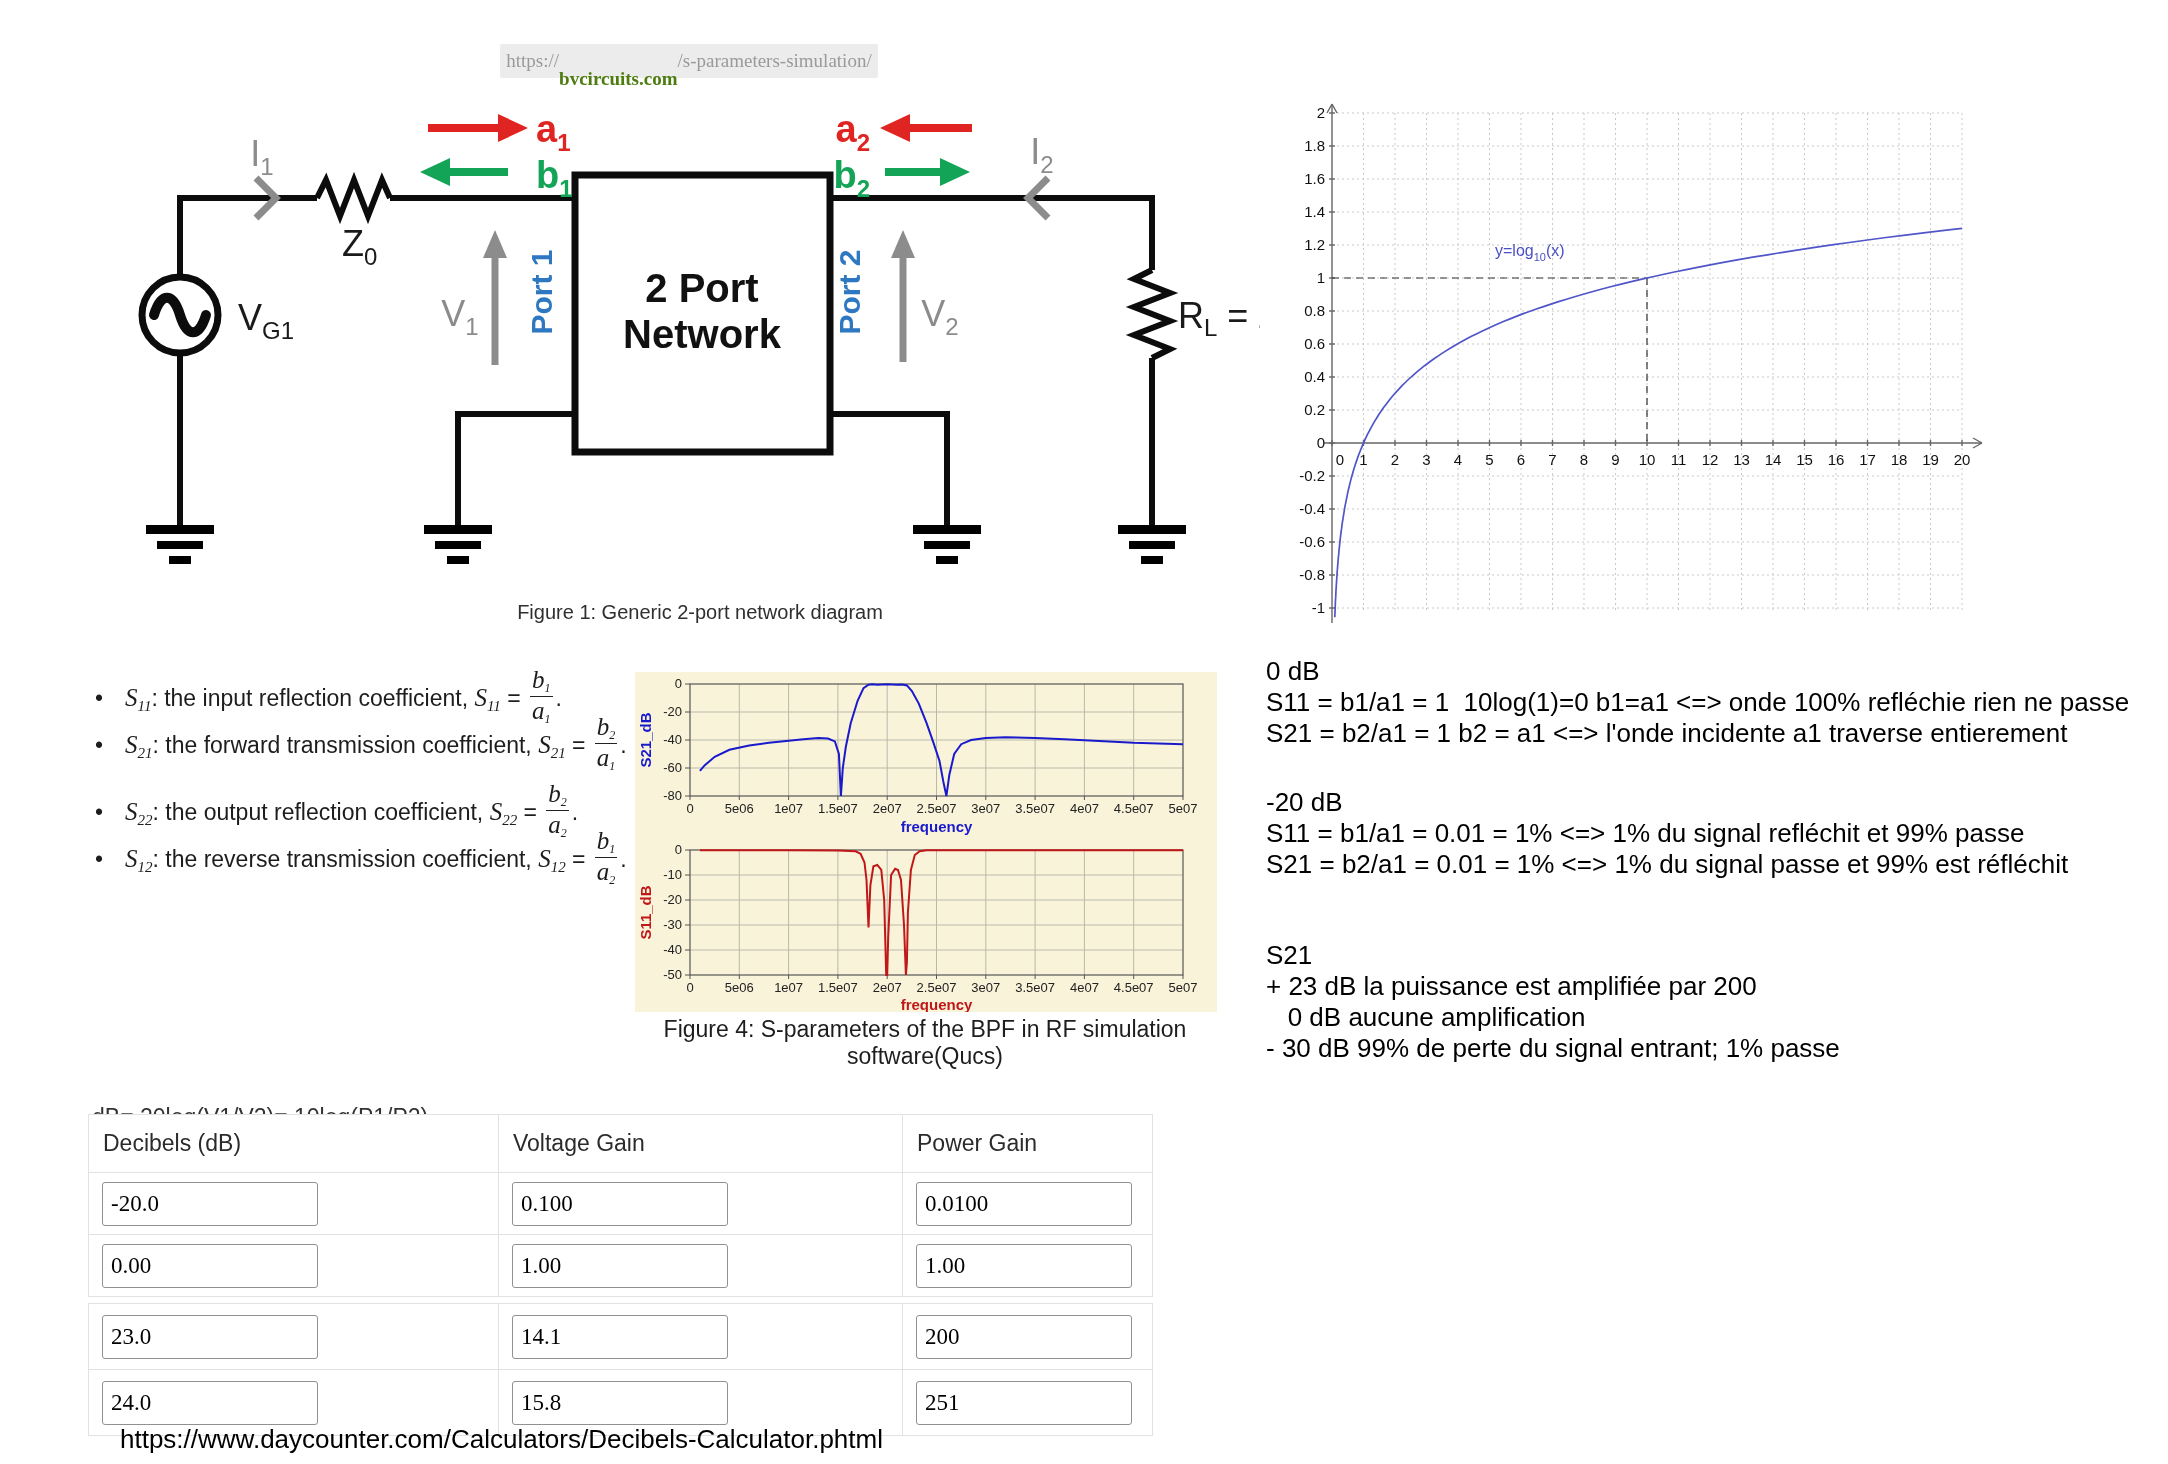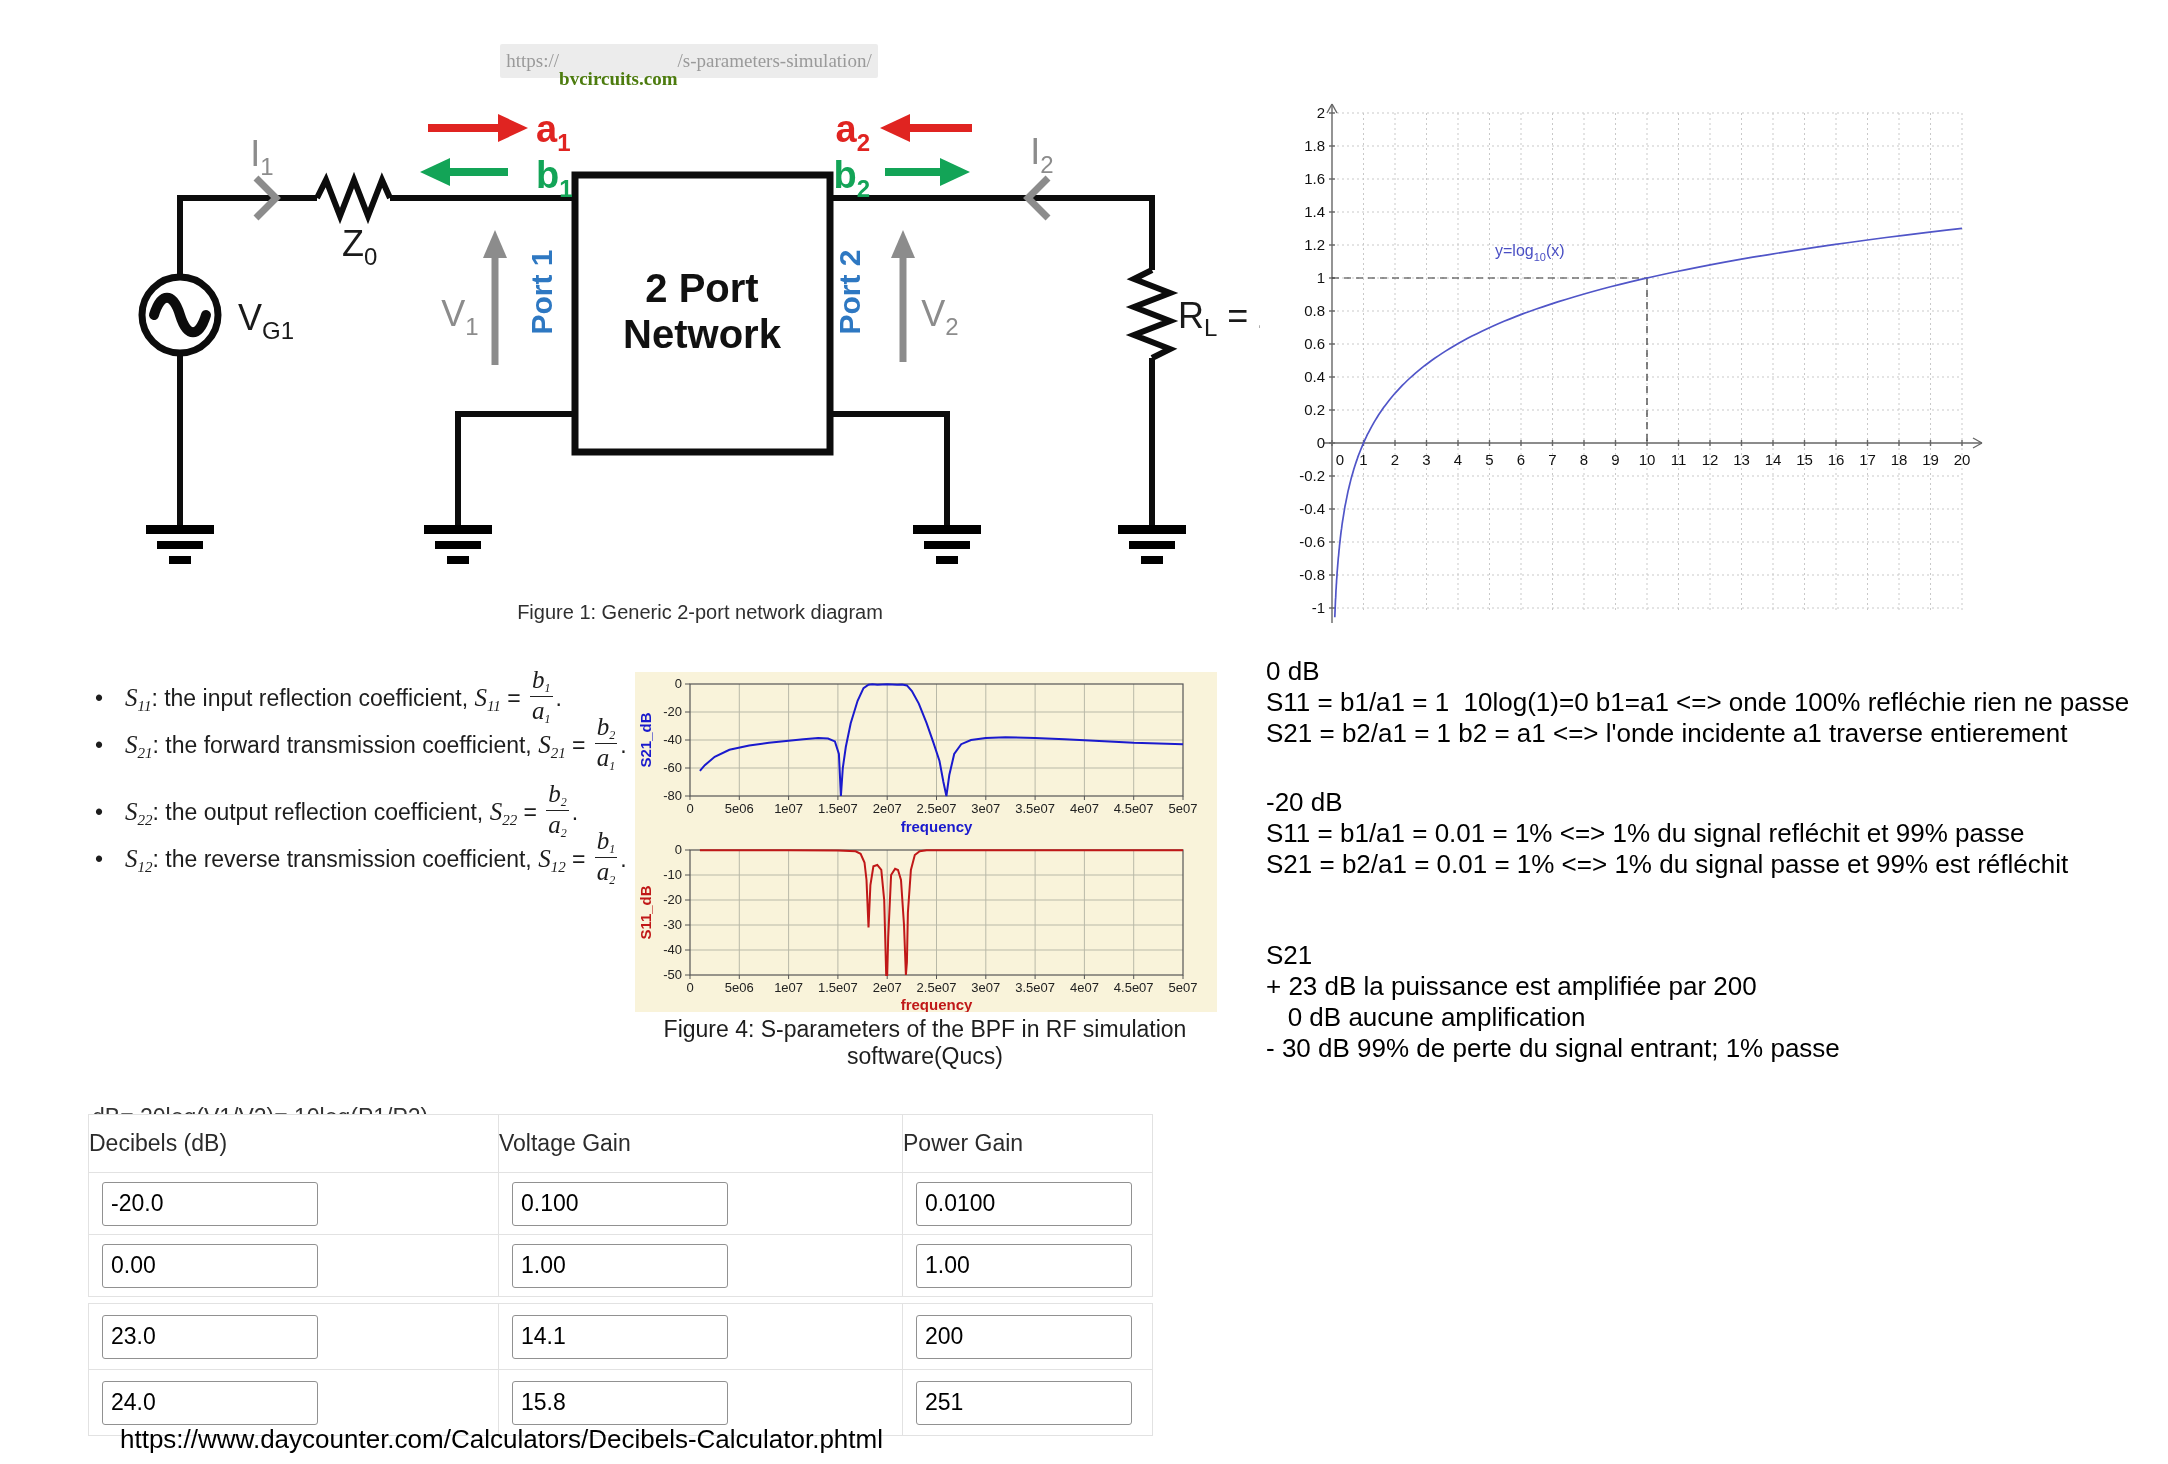--- a/index.html
+++ b/index.html
@@ -64,23 +64,23 @@
   .note{position:absolute;left:1266px;font-size:26px;line-height:31px;color:#000;white-space:pre-wrap;}
   .n1{top:656px;} .n2{top:787px;} .n3{top:940px;}
 
   
   .calc-formula{position:absolute;left:92px;top:1104px;font-size:23px;color:#333;}
   .calc-table{position:absolute;left:88px;display:grid;grid-template-columns:410px 404px 250px;
               border-right:1px solid #e2e2e2;border-bottom:1px solid #e2e2e2;}
   .t1{top:1114px;grid-template-rows:58px 62px 62px;}
   .t2{top:1303px;grid-template-rows:66px 66px;}
   .cell{border-left:1px solid #e2e2e2;border-top:1px solid #e2e2e2;display:flex;align-items:center;background:#fff;}
-  .head{font-size:23px;color:#2b2b2b;}
+  .head{font-size:23px;color:#2b2b2b;padding-left:14px;}
   .cell input{margin-left:13px;width:198px;height:42px;border:1px solid #919191;border-radius:3px;
-              font-size:23px;padding:0 8px;font-family:Liberation Sans, sans-serif;color:#000;background:#fff;}
+              font-size:23px;padding:0 8px;font-family:Liberation Serif, serif;color:#000;background:#fff;}
   .calc-url{position:absolute;left:120px;top:1424px;font-size:26px;color:#000;}
 </style>
 </head>
 <body>
 
 <div class="page">
 
   <div class="url-chip">
       <span>https://</span>
       <span class="domain">bvcircuits.com</span>

